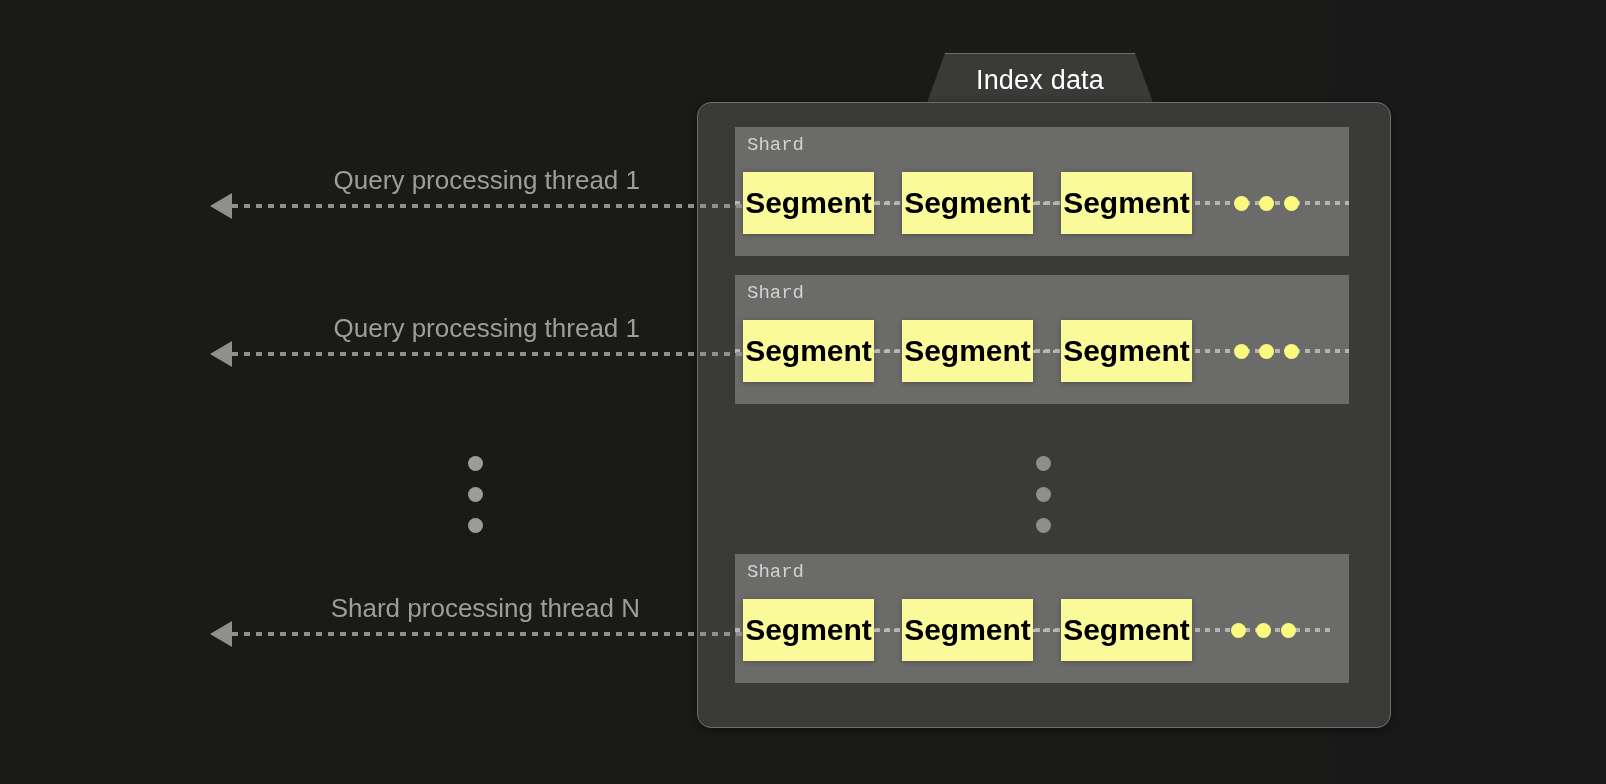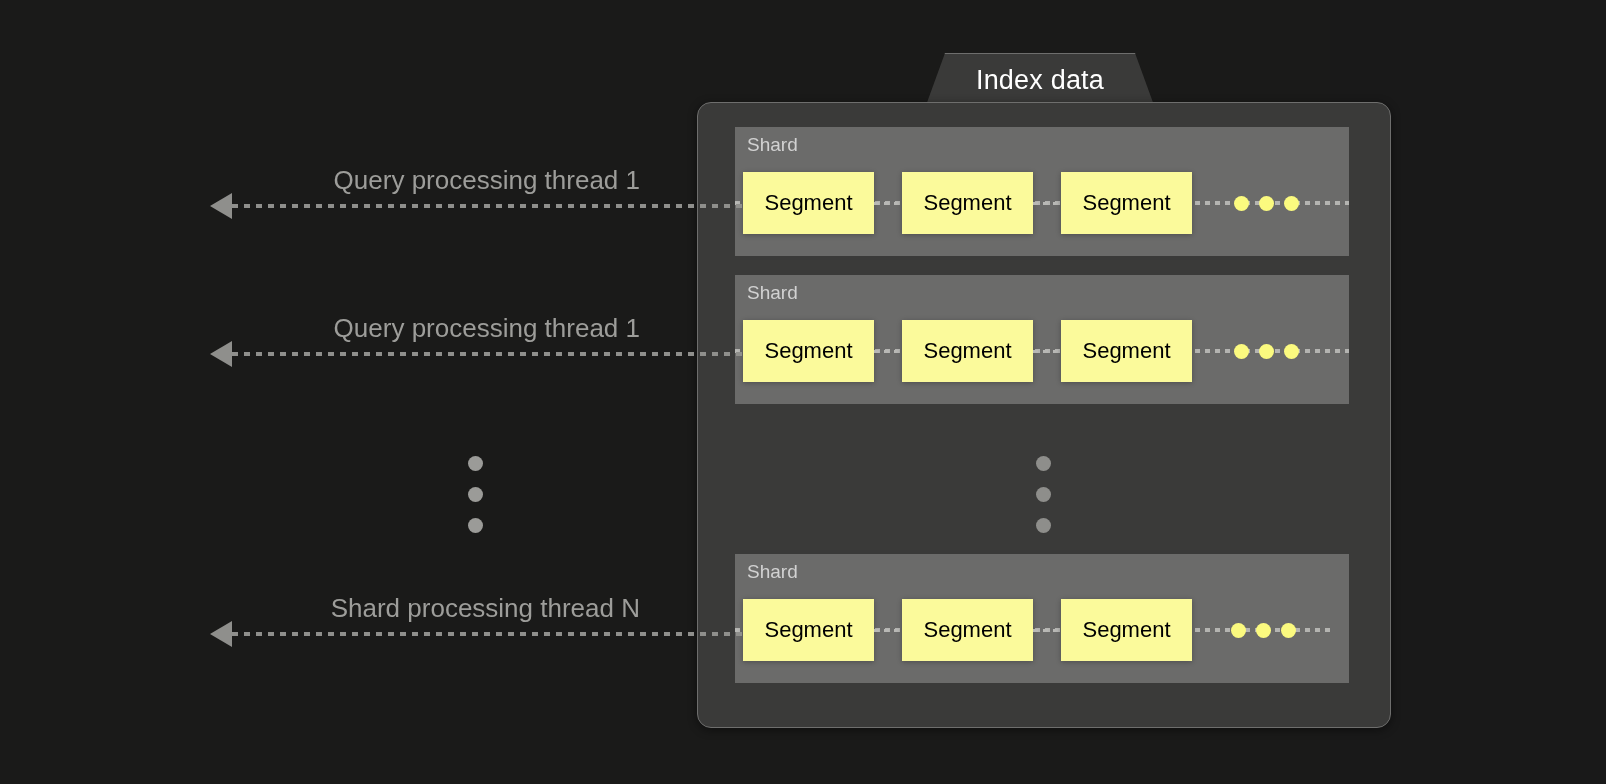--- a/index.html
+++ b/index.html
@@ -63,41 +63,43 @@
     width: 614px;
     height: 129px;
     background: #6b6b6a;
   }
   .shard-label {
     position: absolute;
     left: 12px;
     top: 7px;
     color: #d2d2d2;
     font-size: 19px;
+    font-family: Liberation Mono, monospace;
   }
   .segment-row {
     position: absolute;
     left: 0;
     top: 45px;
     width: 614px;
     height: 62px;
     display: flex;
     align-items: center;
   }
   .segment {
     height: 62px;
     background: #fbfa9b;
     color: #000000;
     display: flex;
     align-items: center;
     justify-content: center;
-    font-size: 22px;
+    font-size: 30px;
     white-space: nowrap;
     flex: 0 0 auto;
     box-shadow: 0 1px 5px rgba(0,0,0,.28);
+    font-weight: bold;
   }
   .seg-gap {
     flex: 0 0 auto;
     height: 3px;
     background-image: repeating-linear-gradient(
         to right, #b8b8b5 0 5px, rgba(0,0,0,0) 5px 10px);
   }
   
   .shard-tail {
     position: absolute;

